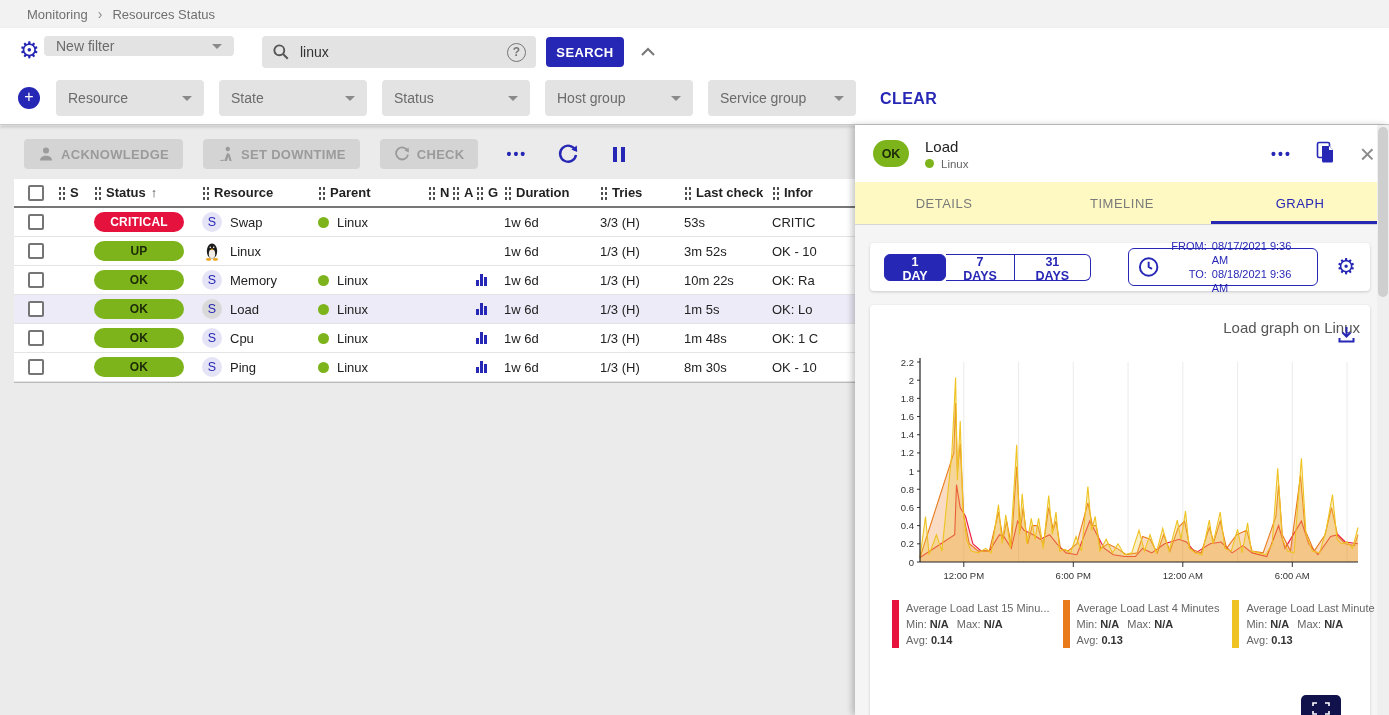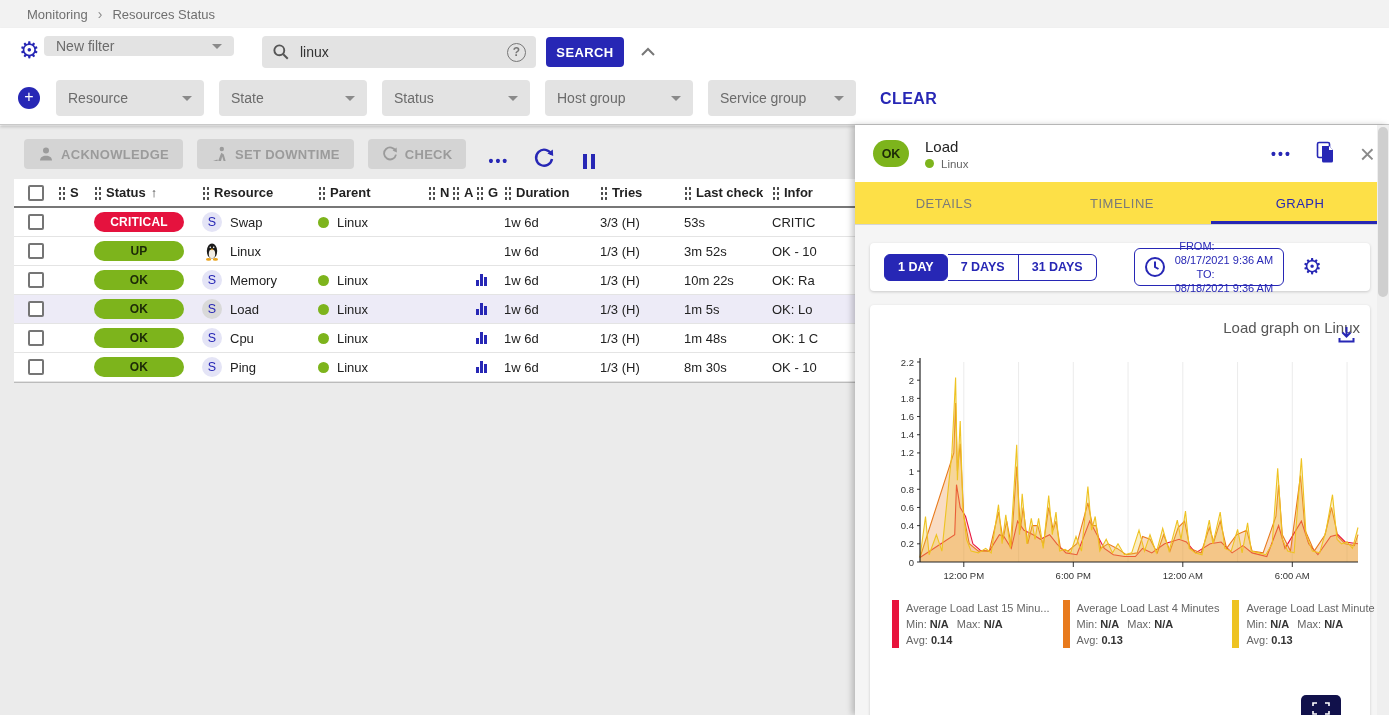--- a/index.html
+++ b/index.html
@@ -35,21 +35,21 @@
   .collapse { position:absolute; left:640px; top:8px; cursor:pointer; }
   .plus-icon { position:absolute; left:18px; top:7px; width:22px; height:22px; border-radius:50%;
     background:#2727b5; color:#fff; font-size:16px; display:flex; align-items:center;
     justify-content:center; cursor:pointer; padding-bottom:2px;}
   .f2 { height:36px; top:0; }
   .clear-link { position:absolute; left:880px; top:90px; color:#2727b5; font-size:16px;
     font-weight:bold; letter-spacing:.4px; cursor:pointer; z-index:4; }
 
   
   .main { position:absolute; top:126px; left:0; right:0; bottom:0; background:#ebebeb; }
-  .toolbar { display:flex; align-items:flex-end; gap:14px; padding:13px 16px 10px 24px; }
+  .toolbar { display:flex; align-items:center; gap:20px; padding:13px 16px 10px 24px; }
   .tbtn { height:30px; background:#d4d4d4; border:none; border-radius:4px; color:#9b9b9b;
     font-size:13px; font-weight:bold; letter-spacing:.3px; display:flex; align-items:center;
     gap:7px; padding:0 14px; cursor:default; font-family:"Liberation Sans",sans-serif;}
   .tbtn svg { flex:none; }
   .more-dots { color:#2727b5; font-size:14px; letter-spacing:2px; font-weight:bold; margin:0 10px 0 8px; cursor:pointer;}
   .icon-btn { background:none; border:none; cursor:pointer; display:flex; align-items:center; }
   .pause { display:flex; gap:4px; margin-left:14px; cursor:pointer;}
   .pause i { display:block; width:4px; height:15px; background:#2727b5; }
 
   .rtable { margin-left:14px; background:#fff; border-bottom:1px solid #bbb; font-size:13px; color:#222; }
@@ -86,39 +86,39 @@
     box-shadow:-3px 0 6px rgba(0,0,0,.22); z-index:5; display:flex; flex-direction:column;}
   .p-head { height:57px; background:#fff; display:flex; align-items:center; padding:0 14px 0 18px; }
   .p-ok { width:36px; height:27px; border-radius:14px; background:#7db41c; color:#1c2a07;
     font-size:12.5px; font-weight:bold; display:flex; align-items:center; justify-content:center;}
   .p-titleblock { margin-left:16px; }
   .p-title { font-size:15px; color:#222; }
   .p-sub { display:flex; align-items:center; margin-top:3px; font-size:11.5px; color:#666; }
   .p-sub .dot { width:9px; height:9px; border-radius:50%; background:#7db41c; margin-right:7px; }
   .p-actions { margin-left:auto; display:flex; align-items:center; gap:24px; }
   .p-close { color:#8a8a8a; font-size:26px; line-height:20px; cursor:pointer; }
-  .tabs { height:43px; background:#fde047; display:flex; border-bottom:1px solid #d5d5d5; }
+  .tabs { height:43px; background:#fef9c3; display:flex; border-bottom:1px solid #d5d5d5; }
   .tab { flex:1; display:flex; align-items:center; justify-content:center; font-size:13px;
     letter-spacing:.5px; color:#7a7a7a; cursor:pointer; position:relative; }
   .tab.active { color:#2727b5; }
   .tab.active::after { content:""; position:absolute; bottom:0; left:0; right:0; height:3px; background:#2727b5; }
   .p-body { flex:1; padding:18px 19px 0 15px; overflow:hidden; position:relative;}
   .card { background:#fff; border-radius:4px; box-shadow:0 1px 3px rgba(0,0,0,.18); }
   .range-card { height:48px; display:flex; align-items:center; padding:0 14px; }
   .btn-group { display:flex; }
   .rbtn { height:27px; border:1px solid #2727b5; background:#fff; color:#2727b5; font-size:12.5px;
     font-weight:bold; padding:0 13px; cursor:pointer; font-family:"Liberation Sans",sans-serif;}
   .rbtn:first-child { border-radius:6px 0 0 6px; }
   .rbtn:last-child { border-radius:0 6px 6px 0; }
   .rbtn + .rbtn { border-left:none; }
   .rbtn.active { background:#2727b5; color:#fff; border-radius:6px; }
   .timebox { margin-left:37px; border:1px solid #2727b5; border-radius:6px; height:38px;
     display:flex; align-items:center; padding:0 10px 0 8px; cursor:pointer; }
   .timebox .lines { font-size:11px; color:#2727b5; margin-left:8px; }
-  .tline { display:flex; line-height:14px;flex-direction:column; }
+  .tline { display:flex; line-height:14px; }
   .tline .lab { width:40px; text-align:right; margin-right:5px; }
   .p-gear { margin-left:18px; color:#2727b5; font-size:22px; cursor:pointer; }
   .graph-card { margin-top:14px; height:430px; padding:14px 10px 0 10px; position:relative;}
   .g-title { text-align:right; font-size:15px; color:#555; }
   .dl-btn { position:absolute; right:14px; top:20px; cursor:pointer; }
   .legend { display:flex; gap:13px; padding:4px 4px 0 12px; margin-top:2px;}
   .litem { display:flex; gap:7px; width:162px; }
   .lbar { width:7px; height:48px; flex:none; }
   .lbar.red { background:#e8133c; } .lbar.orange { background:#e87a1c; } .lbar.yellow { background:#eec322; }
   .ltext { font-size:11px; color:#666; line-height:16px; white-space:nowrap; }

